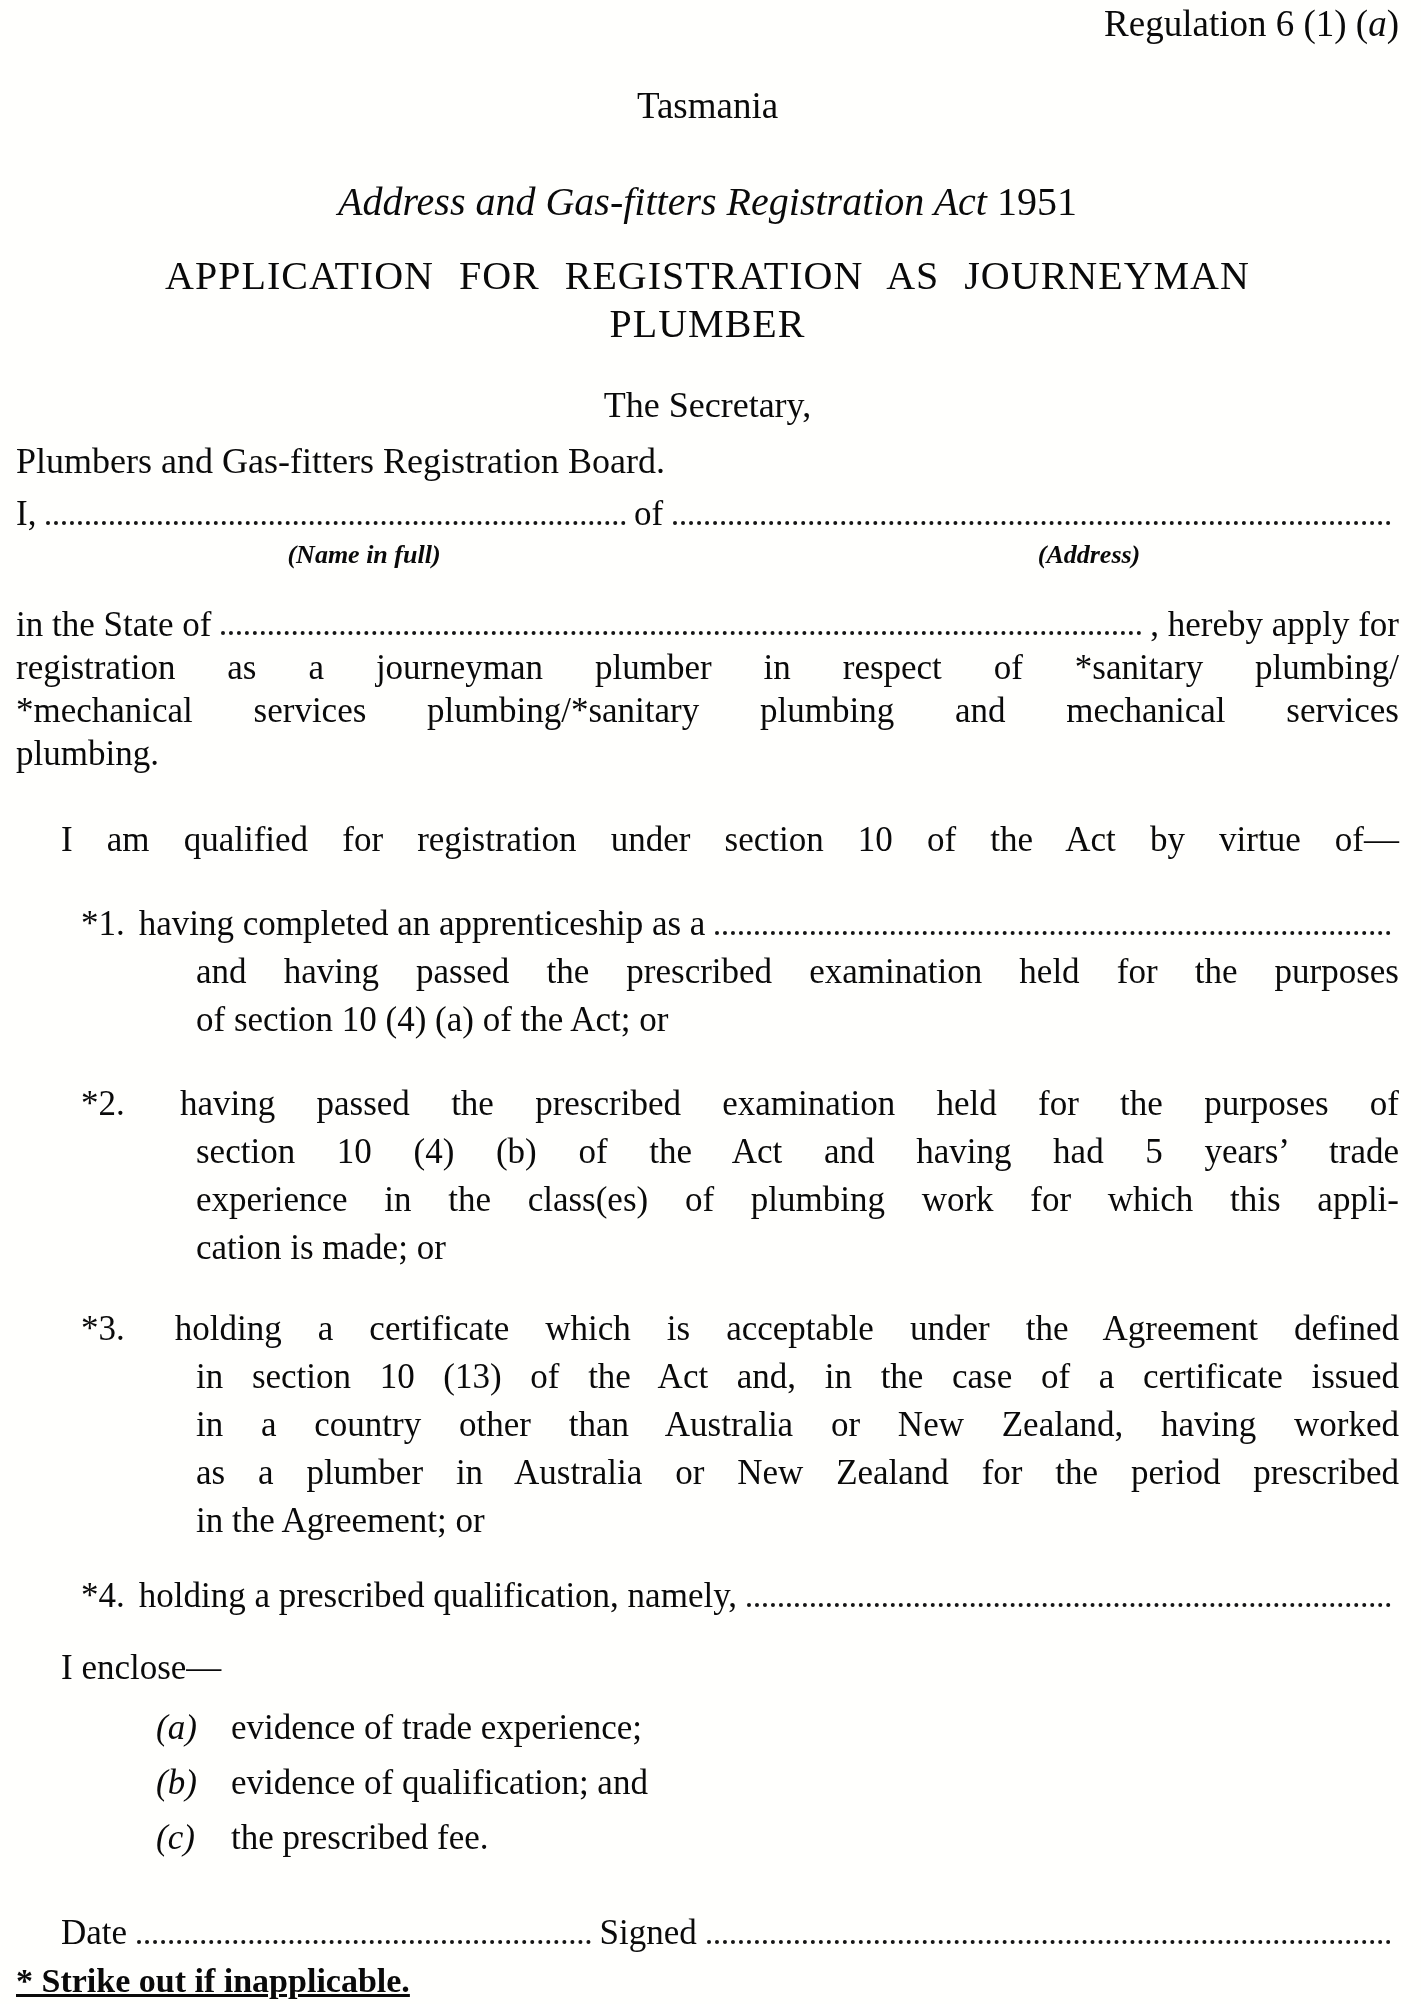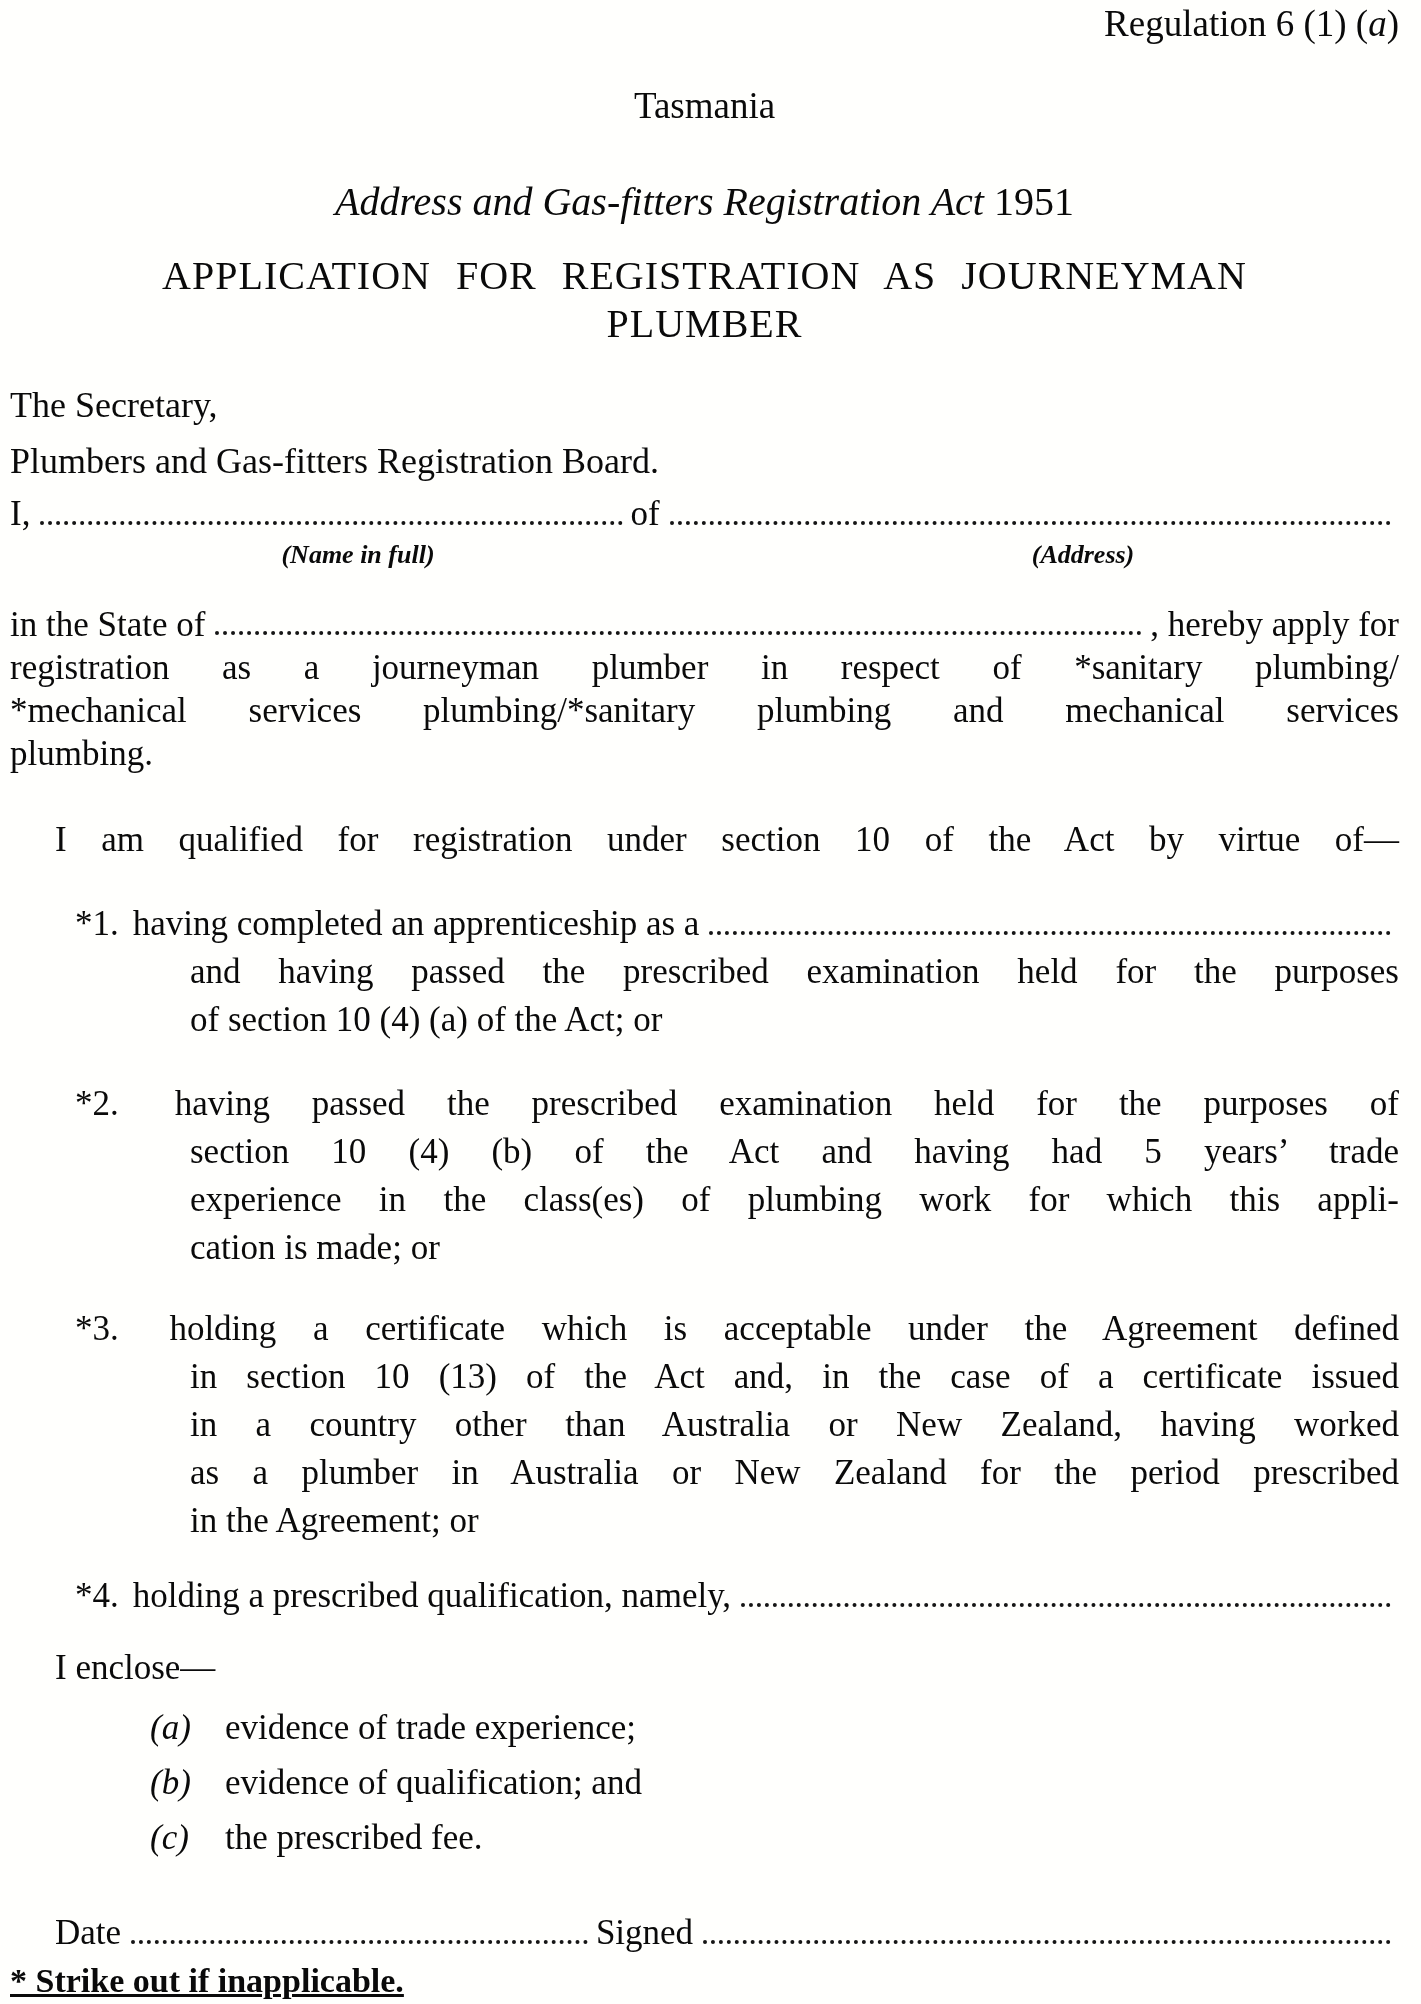--- a/index.html
+++ b/index.html
@@ -5,32 +5,32 @@
   html,body{margin:0;padding:0;background:#777;}
   .page{
     position:relative;
     width:1421px;height:2004px;
     margin:0 auto;
     background:#fffffd;
     color:#0a0a0a;
     font-family:"Liberation Serif","DejaVu Serif",serif;
     font-size:35px;
     box-sizing:border-box;
-    padding:0 22px 0 10px;
+    padding:0 22px 0 16px;
     overflow:hidden;
   }
   .it{font-style:italic;}
   .center{text-align:center;}
   .reg{margin-top:2px;text-align:right;font-size:37px;line-height:44px;}
   .tasmania{margin-top:38px;font-size:37px;line-height:44px;}
   .act{margin-top:50px;font-size:40px;line-height:48px;}
   .h1{margin-top:26px;font-size:40px;line-height:48px;word-spacing:14px;letter-spacing:1px;}
   .h2{margin-top:0;}
   .addr{line-height:56px;font-size:36px;}
-  .addr.first{margin-top:29px;}
+  .addr.first{margin-top:29px;text-align:center;}
   .row{display:flex;align-items:flex-end;line-height:48px;}
   .dots{height:0;border-bottom:4px dotted #151515;margin:0 8px 13px 10px;}
   .irow{margin-top:1px;}
   .irow .d-name{flex-grow:565;}
   .irow .d-addr{flex-grow:700;}
   .labels{position:relative;height:34px;font-size:26px;font-weight:bold;font-style:italic;}
   .labels .lbl{position:absolute;bottom:2px;transform:translateX(-50%);white-space:nowrap;}
   .lbl-name{left:348px;}
   .lbl-addr{left:1073px;}
   .para{margin-top:31px;line-height:43px;}

